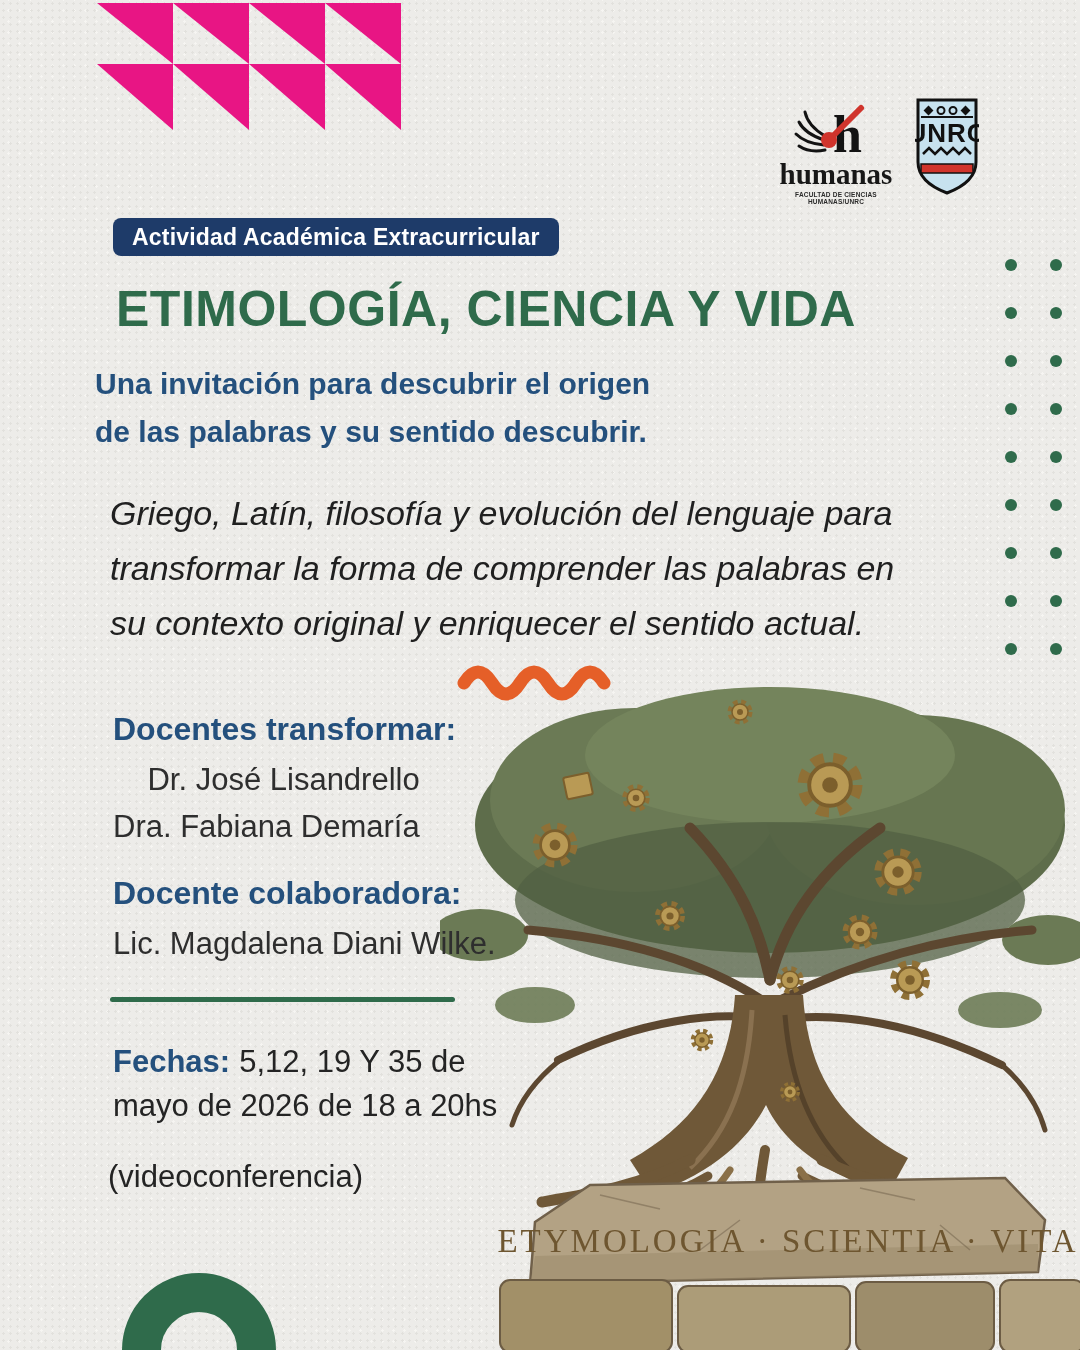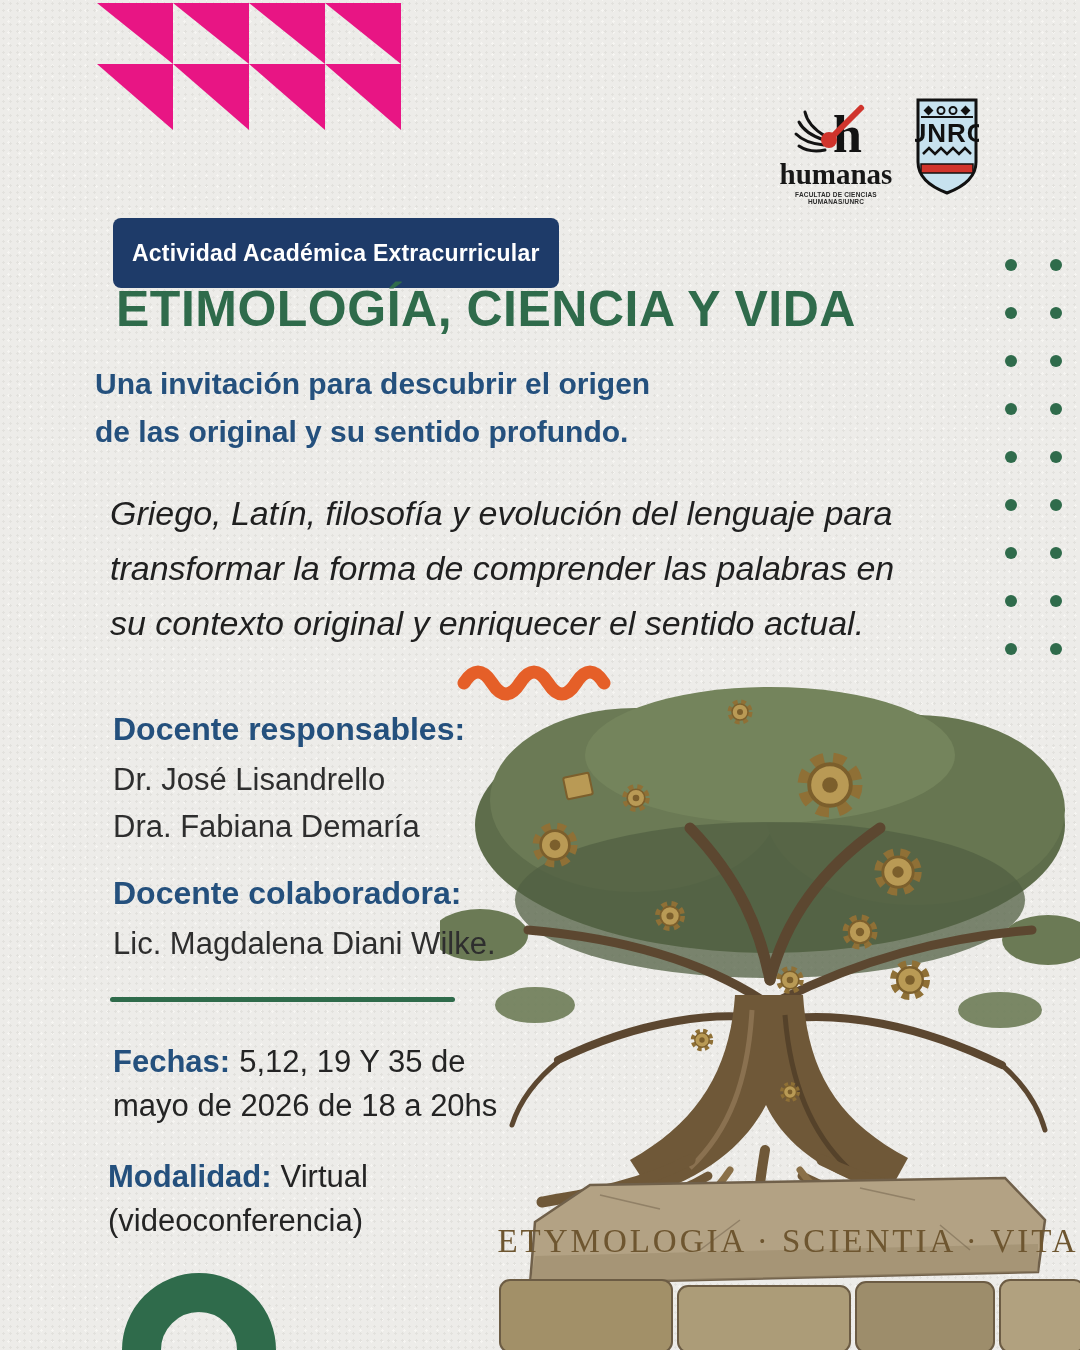--- a/index.html
+++ b/index.html
@@ -23,34 +23,34 @@
   .logo-filosofia .word{font-family:"Liberation Serif", serif;font-size:28px;color:#171717;line-height:1;margin-top:2px;}
   .logo-filosofia .sub{font-size:5.5px;font-weight:bold;color:#3c3c3c;letter-spacing:.2px;margin-top:3px;border-top:1px solid #d0342c;padding-top:1px;}
   .logo-humanas{left:770px;top:100px;width:132px;text-align:center;}
   .logo-humanas .word{font-family:"Liberation Serif", serif;font-size:29px;font-weight:bold;color:#171717;line-height:1;}
   .logo-humanas .sub{font-size:6.5px;font-weight:bold;color:#2a2a2a;letter-spacing:.2px;margin-top:2px;}
   .unrc-shield{left:915px;top:98px;}
   
   .badge{
     left:113px;top:218px;height:38px;display:flex;align-items:center;
     background:var(--navy);color:#fff;font-weight:bold;font-size:23px;
-    padding:16px 19px;border-radius:8px;letter-spacing:.2px;
+    padding:0 19px;border-radius:8px;letter-spacing:.2px;
   }
   
   .title{left:112px;top:276px;margin:4px;font-size:50px;font-weight:bold;color:var(--green);letter-spacing:.5px;white-space:nowrap;}
   .subtitle{left:95px;top:360px;font-size:30px;font-weight:bold;color:var(--blue);line-height:48px;}
   .description{left:110px;top:486px;font-size:34px;font-style:italic;color:#202020;line-height:55px;}
   
   .squiggle{left:452px;top:653px;}
   .squiggle path{stroke:var(--orange);stroke-width:13;fill:none;stroke-linecap:round;}
   
   .sec-heading{font-size:32px;font-weight:bold;color:var(--blue);line-height:1.1;}
   .sec-text{font-size:31px;color:#2e2e2e;line-height:47px;}
   .resp-heading{left:113px;top:712px;}
-  .resp-names{left:113px;top:756px;}
+  .resp-names{left:113px;top:756px;text-align:right;}
   .colab-heading{left:113px;top:876px;}
   .colab-name{left:113px;top:920px;}
   .divider{left:110px;top:997px;width:345px;height:5px;background:var(--green);border-radius:3px;}
   .info{font-size:31px;color:#242424;line-height:44px;}
   .info .lbl{font-weight:bold;color:var(--blue);}
   .info .val{margin-left:9px;}
   .fechas{left:113px;top:1040px;}
   .modalidad{left:108px;top:1155px;}
   
   .dots{left:1005px;top:259px;display:grid;grid-template-columns:repeat(2,12px);gap:36px 33px;}
@@ -110,21 +110,21 @@
   </svg>
 
   <div class="abs badge">
     <span>Actividad Académica Extracurricular</span>
   </div>
 
   <h1 class="abs title">ETIMOLOGÍA, CIENCIA Y VIDA</h1>
 
   <div class="abs subtitle">
     <div>Una invitación para descubrir el origen</div>
-    <div>de las original y su sentido profundo.</div>
+    <div>de las palabras y su sentido descubrir.</div>
   </div>
 
   <div class="abs description">
     <div>Griego, Latín, filosofía y evolución del lenguaje para</div>
     <div>transformar la forma de comprender las palabras en</div>
     <div>su contexto original y enriquecer el sentido actual.</div>
   </div>
 
   <svg class="abs squiggle" width="185" height="48">
     <path d="M12,30 q14,-22 28,0 t28,0 t28,0 t28,0 t28,0"></path>
@@ -198,61 +198,58 @@
       <polygon points="95,576 598,564 598,592 90,604" fill="#9a8a6c" opacity="0.55"></polygon>
       <path d="M160,515 l60,14 M420,508 l55,12 M300,540 l-40,30 M500,545 l30,25" stroke="#70604a" stroke-width="1.5" fill="none" opacity="0.5"></path>
       <text class="stone-text" x="348" y="572" text-anchor="middle">ETYMOLOGIA · SCIENTIA · VITA</text>
       <rect x="60" y="600" width="172" height="72" rx="10" fill="#a29068" stroke="#6c5c44" stroke-width="2"></rect>
       <rect x="238" y="606" width="172" height="66" rx="10" fill="#ac9c78" stroke="#6c5c44" stroke-width="2"></rect>
       <rect x="416" y="602" width="138" height="70" rx="10" fill="#9d8d6b" stroke="#6c5c44" stroke-width="2"></rect>
       <rect x="560" y="600" width="84" height="72" rx="10" fill="#b1a17f" stroke="#6c5c44" stroke-width="2"></rect>
     </g>
   </svg>
 
-  <div class="abs sec-heading resp-heading">Docente responsables:</div>
+  <div class="abs sec-heading resp-heading">Docentes transformar:</div>
   <div class="abs sec-text resp-names">
     <div>Dr. José Lisandrello</div>
     <div>Dra. Fabiana Demaría</div>
   </div>
 
   <div class="abs sec-heading colab-heading">Docente colaboradora:</div>
   <div class="abs sec-text colab-name">Lic. Magdalena Diani Wilke.</div>
 
   <div class="abs divider"></div>
 
   <div class="abs info fechas">
     <div>
       <span class="lbl">Fechas:</span><span class="val">5,12, 19 Y 35 de</span>
     </div>
     <div>mayo de 2026 de 18 a 20hs</div>
   </div>
 
   <div class="abs info modalidad">
-    <div>
-      <span class="lbl">Modalidad:</span><span class="val">Virtual</span>
+    <div>(videoconferencia)</div>
+  </div>
+
+  <div class="abs dots">
+      <div class="dot"></div>
+      <div class="dot"></div>
+      <div class="dot"></div>
+      <div class="dot"></div>
+      <div class="dot"></div>
+      <div class="dot"></div>
+      <div class="dot"></div>
+      <div class="dot"></div>
+      <div class="dot"></div>
+      <div class="dot"></div>
+      <div class="dot"></div>
+      <div class="dot"></div>
+      <div class="dot"></div>
+      <div class="dot"></div>
+      <div class="dot"></div>
+      <div class="dot"></div>
+      <div class="dot"></div>
+      <div class="dot"></div>
     </div>
-    <div>(videoconferencia)</div>
-  </div>
-
-  <div class="abs dots">
-      <div class="dot"></div>
-      <div class="dot"></div>
-      <div class="dot"></div>
-      <div class="dot"></div>
-      <div class="dot"></div>
-      <div class="dot"></div>
-      <div class="dot"></div>
-      <div class="dot"></div>
-      <div class="dot"></div>
-      <div class="dot"></div>
-      <div class="dot"></div>
-      <div class="dot"></div>
-      <div class="dot"></div>
-      <div class="dot"></div>
-      <div class="dot"></div>
-      <div class="dot"></div>
-      <div class="dot"></div>
-      <div class="dot"></div>
-    </div>
 
   <div class="abs arc"></div>
 
 </div>
 
 </body></html>

